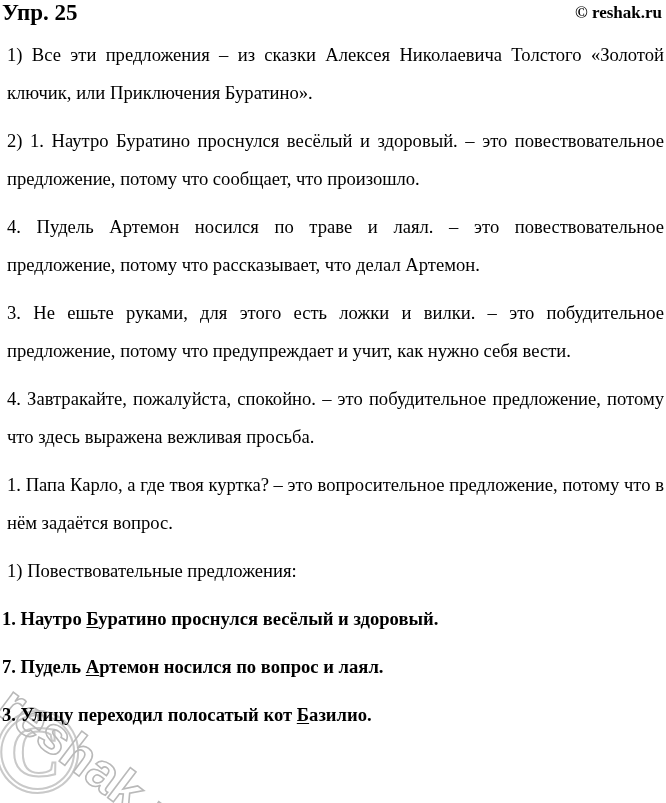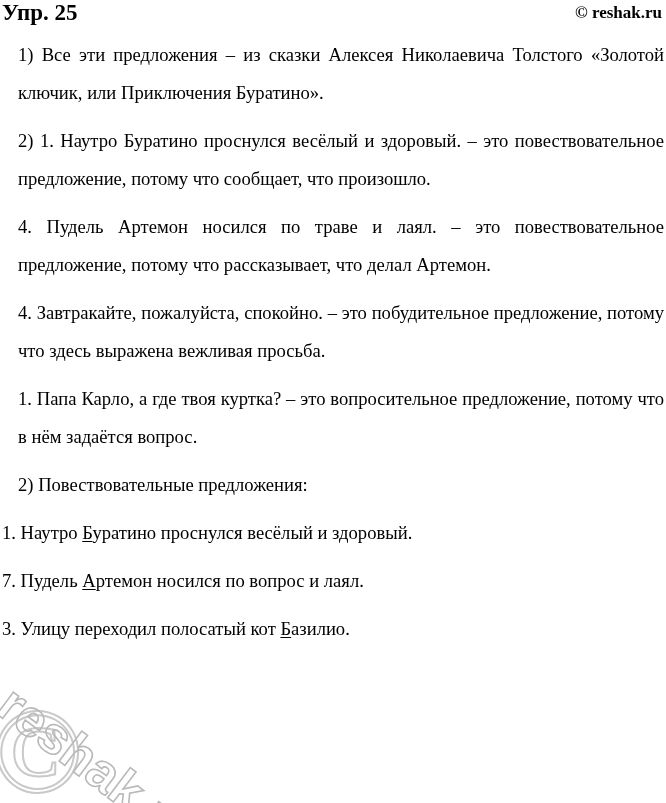--- a/index.html
+++ b/index.html
@@ -47,21 +47,21 @@
     font-weight: bold;
   }
 
   
   .content {
     position: relative;
     z-index: 2;
     margin-top: 6px;
   }
   p.para {
-    margin: 0 0 10px 16px;
+    margin: 0 0 10px 5px;
     font-size: 18.6px;
     line-height: 38px;
     text-align: justify;
     text-justify: inter-word;
     word-spacing: 0px;
     hyphens: none;
   }
   p.para.last-left {
     text-align: left;
   }
@@ -73,20 +73,21 @@
   
   .listed {
     margin: 0;
   }
   .listed p {
     margin: 0 0 10px 0;
     font-size: 18.6px;
     line-height: 38px;
     text-align: left;
     white-space: nowrap;
+    font-weight: bold;
   }
 
   
   #watermark {
     position: absolute;
     left: -14px;
     top: 672px;
     width: 250px;
     height: 140px;
     z-index: 1;
@@ -120,23 +121,24 @@
   <div class="header-row">
     <div class="ex-title">Упр. 25</div>
     <div class="copyright">© reshak.ru</div>
   </div>
 
   <div class="content">
 
     <p class="para">1) Все эти предложения – из сказки Алексея Николаевича Толстого «Золотой ключик, или Приключения Буратино».</p>
     <p class="para">2) 1. Наутро Буратино проснулся весёлый и здоровый. – это повествовательное предложение, потому что сообщает, что произошло.</p>
     <p class="para">4. Пудель Артемон носился по траве и лаял. – это повествовательное предложение, потому что рассказывает, что делал Артемон.</p>
+    <p class="para">3. Не ешьте руками, для этого есть ложки и вилки. – это побудительное предложение, потому что предупреждает и учит, как нужно себя вести.</p>
     <p class="para">4. Завтракайте, пожалуйста, спокойно. – это побудительное предложение, потому что здесь выражена вежливая просьба.</p>
     <p class="para">1. Папа Карло, а где твоя куртка? – это вопросительное предложение, потому что в нём задаётся вопрос.</p>
-    <p class="para last-left">2) Повествовательные предложения:</p>
+    <p class="para last-left">1) Повествовательные предложения:</p>
 
     <div class="listed">
       <p>
         <span>1. Наутро </span><span class="u">Б</span><span>уратино проснулся весёлый и здоровый.</span>
       </p>
       <p>
         <span>7. Пудель </span><span class="u">А</span><span>ртемон носился по вопрос и лаял.</span>
       </p>
       <p>
         <span>3. Улицу переходил полосатый кот </span><span class="u">Б</span><span>азилио.</span>

